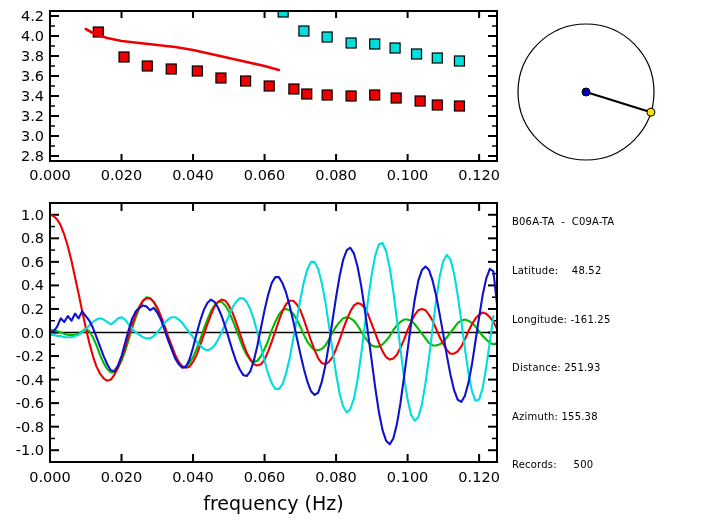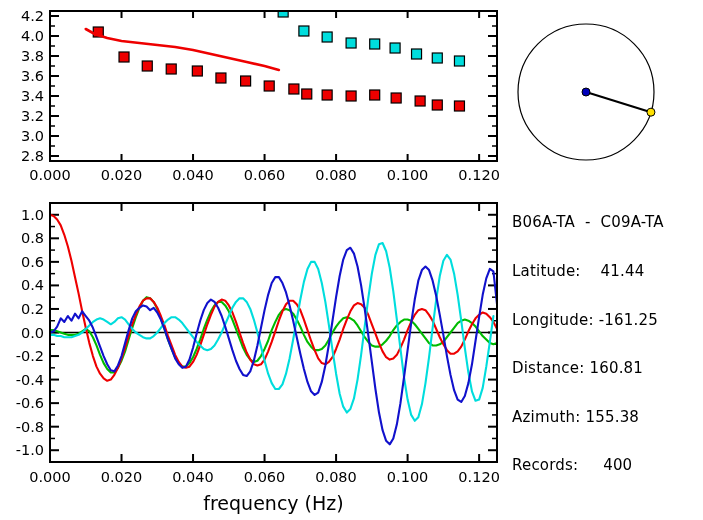--- a/index.html
+++ b/index.html
@@ -3,21 +3,21 @@
 <meta charset="utf-8">
 <style>
   html,body{margin:0;padding:0;background:#ffffff;}
   body{width:703px;height:520px;position:relative;overflow:hidden;
        font-family:"DejaVu Sans","Liberation Sans",sans-serif;color:#000;}
   .panel{position:absolute;}
   svg{display:block;}
   text{font-family:"DejaVu Sans","Liberation Sans",sans-serif;fill:#000;}
   .info{position:absolute;left:512px;top:182px;width:190px;
         font-family:"DejaVu Sans","Liberation Sans",sans-serif;
-        font-size:15px;line-height:16.2px;letter-spacing:.2px;white-space:pre;}
+        font-size:10px;line-height:16.2px;letter-spacing:.2px;white-space:pre;}
   .info div{white-space:pre;}
 </style>
 </head>
 <body>
 
 <div class="panel" style="left:0;top:0;width:512px;height:196px;">
   <svg id="svg-top" width="512" height="196">
       <g>
         <rect x="50" y="11" width="447" height="150" fill="none" stroke="#000" stroke-width="2"></rect>
         <line x1="50" y1="161" x2="50" y2="154" stroke="#000" stroke-width="2"></line>
@@ -123,25 +123,25 @@
         <circle cx="78" cy="86" r="68" fill="none" stroke="#000000" stroke-width="1.2"></circle>
         <line x1="78" y1="86" x2="142.93783580773353" y2="106.17616119602144" stroke="#000" stroke-width="2.2"></line>
         <circle cx="142.93783580773353" cy="106.17616119602144" r="4" fill="#ffe000" stroke="#000" stroke-width="1"></circle>
         <circle cx="78" cy="86" r="4" fill="#0000bb" stroke="#000" stroke-width="1"></circle>
       </g>
     </svg>
 </div>
 
 <div class="info">
   <div>B06A-TA  -  C09A-TA</div>
-  <div>Latitude:    41.44</div>
+  <div>Latitude:    48.52</div>
   <div>Longitude: -161.25</div>
-  <div>Distance: 160.81</div>
+  <div>Distance: 251.93</div>
   <div>Azimuth: 155.38</div>
-  <div>Records:     400</div>
+  <div>Records:     500</div>
 </div>
 
 <div class="panel" style="left:0;top:196px;width:512px;height:324px;">
   <svg id="svg-bottom" width="512" height="324">
       <g>
         <rect x="50" y="7" width="447" height="259" fill="none" stroke="#000" stroke-width="2"></rect>
         <line x1="50" y1="266" x2="50" y2="258" stroke="#000" stroke-width="2"></line>
         <line x1="50" y1="7" x2="50" y2="15" stroke="#000" stroke-width="2"></line>
         <text x="50" y="286" text-anchor="middle" font-size="14.5px">0.000</text>
         <line x1="121.52" y1="266" x2="121.52" y2="258" stroke="#000" stroke-width="2"></line>

